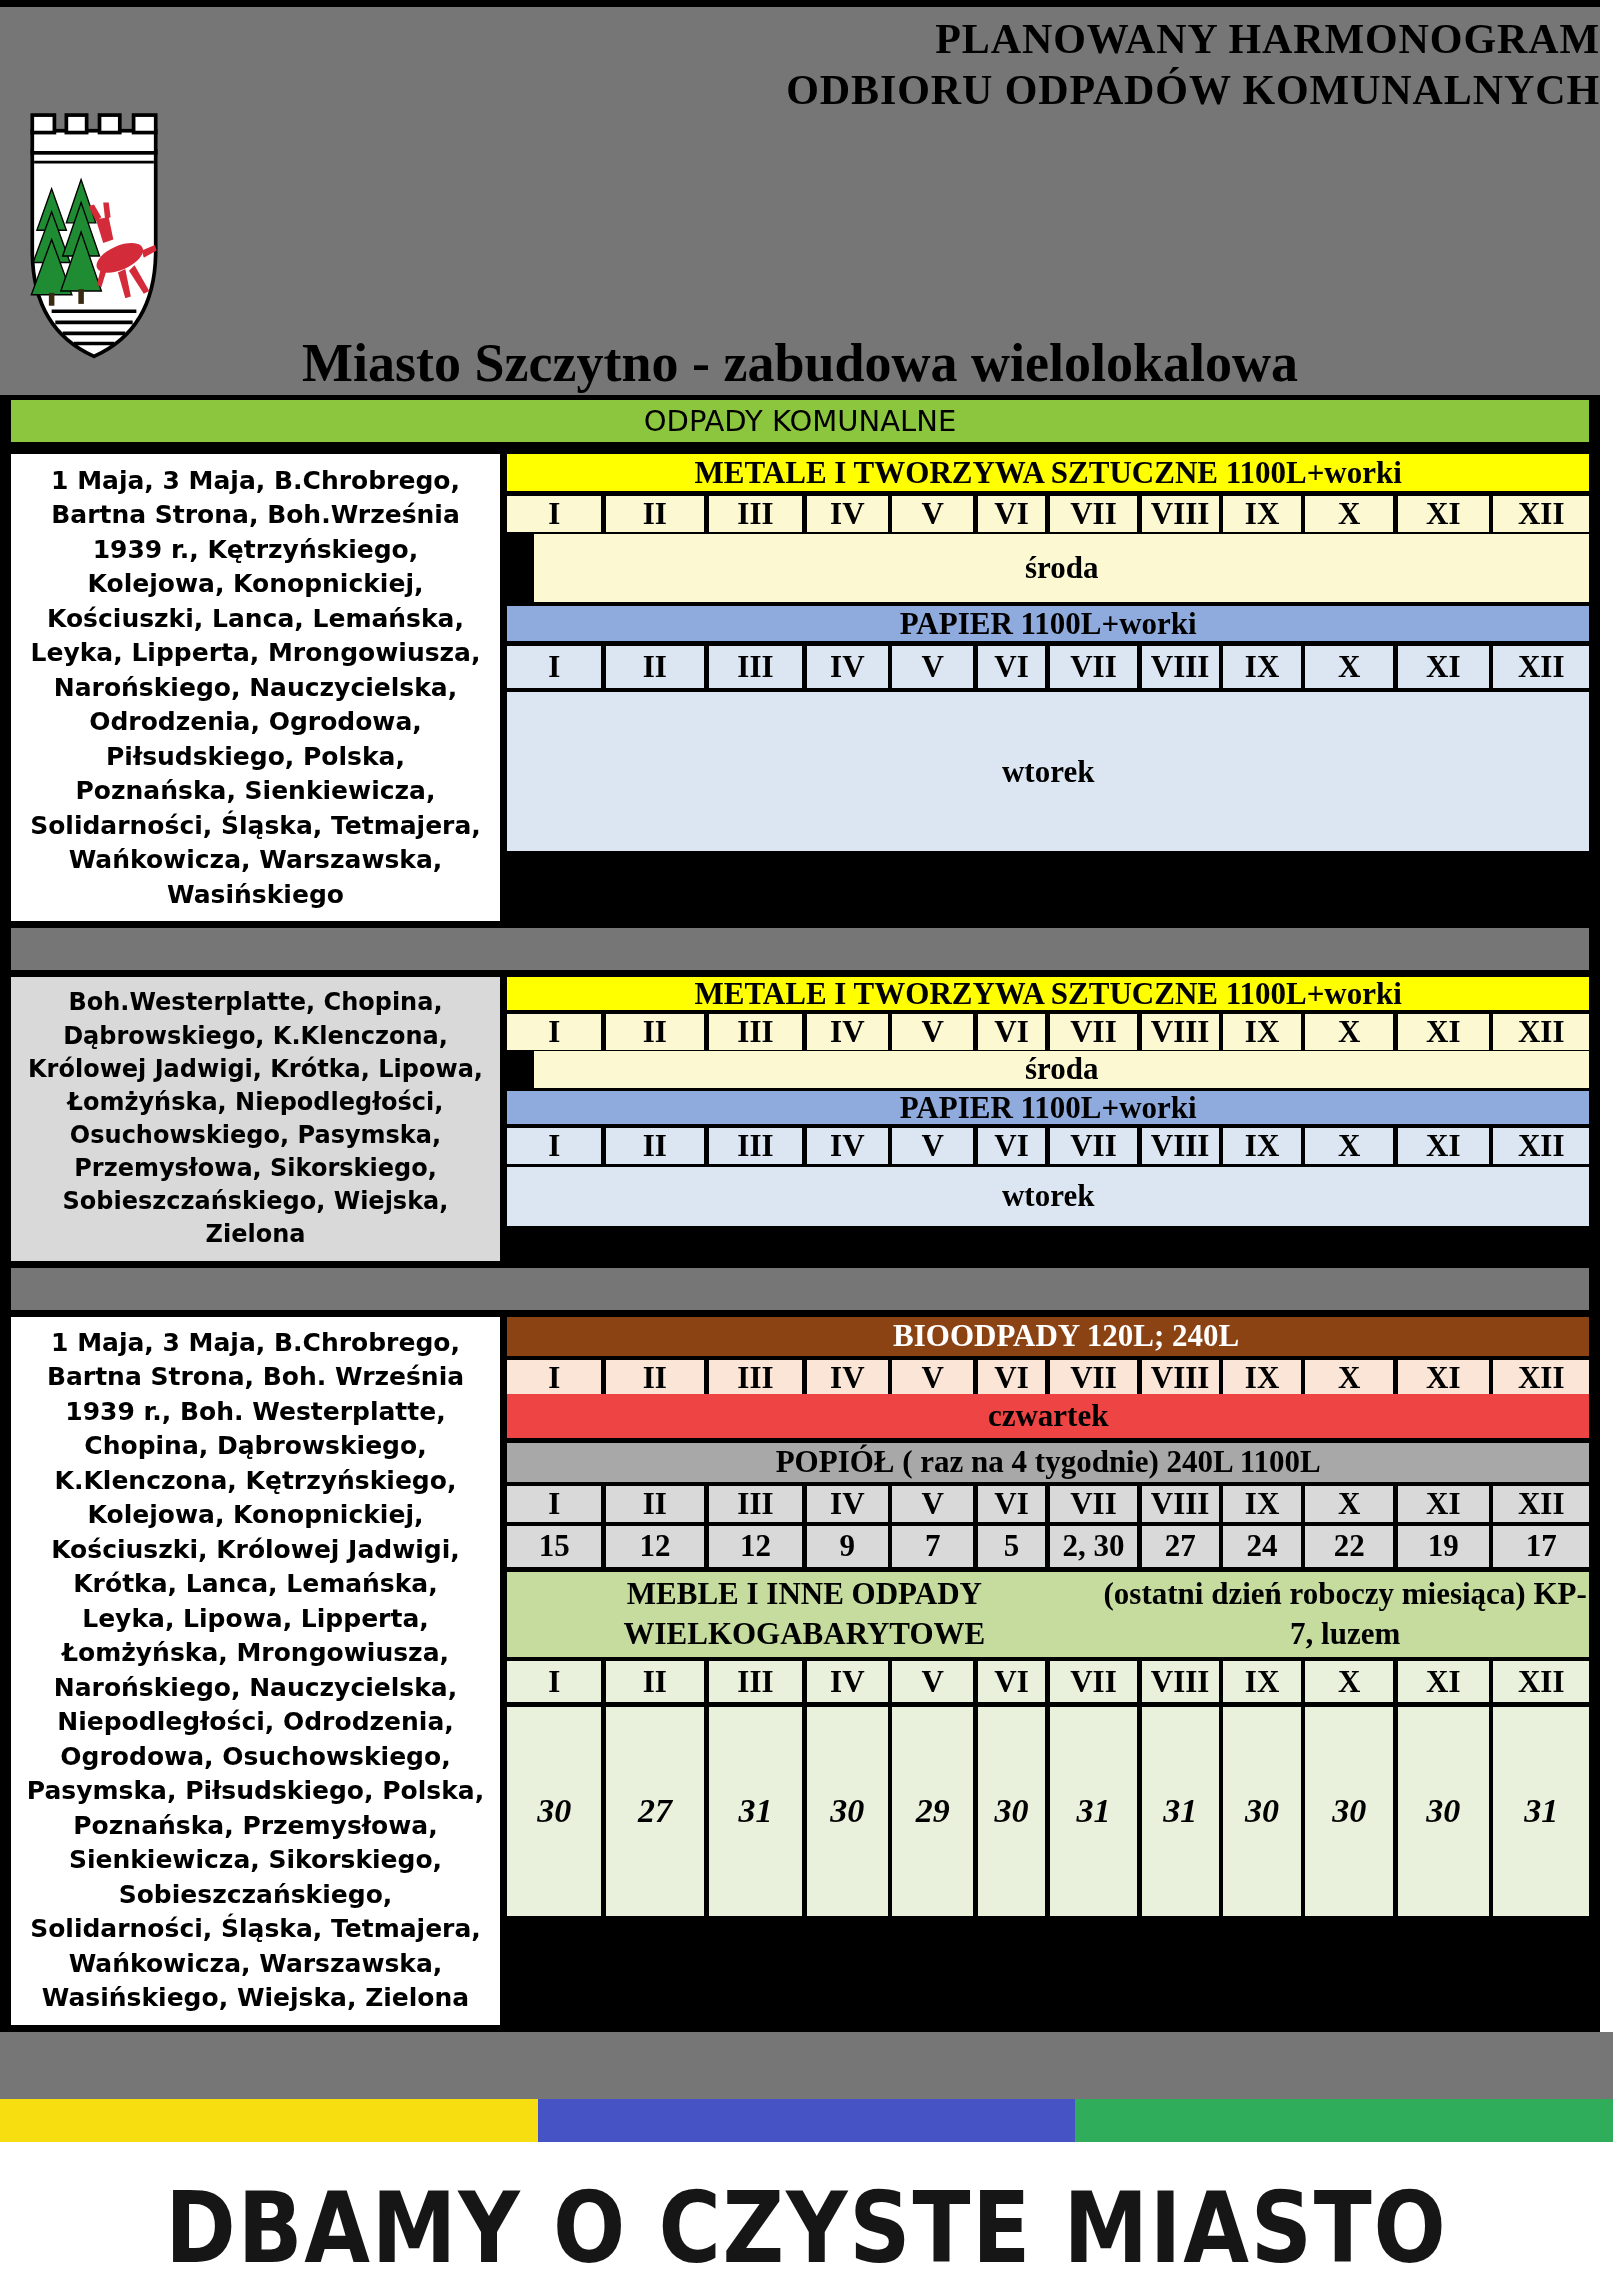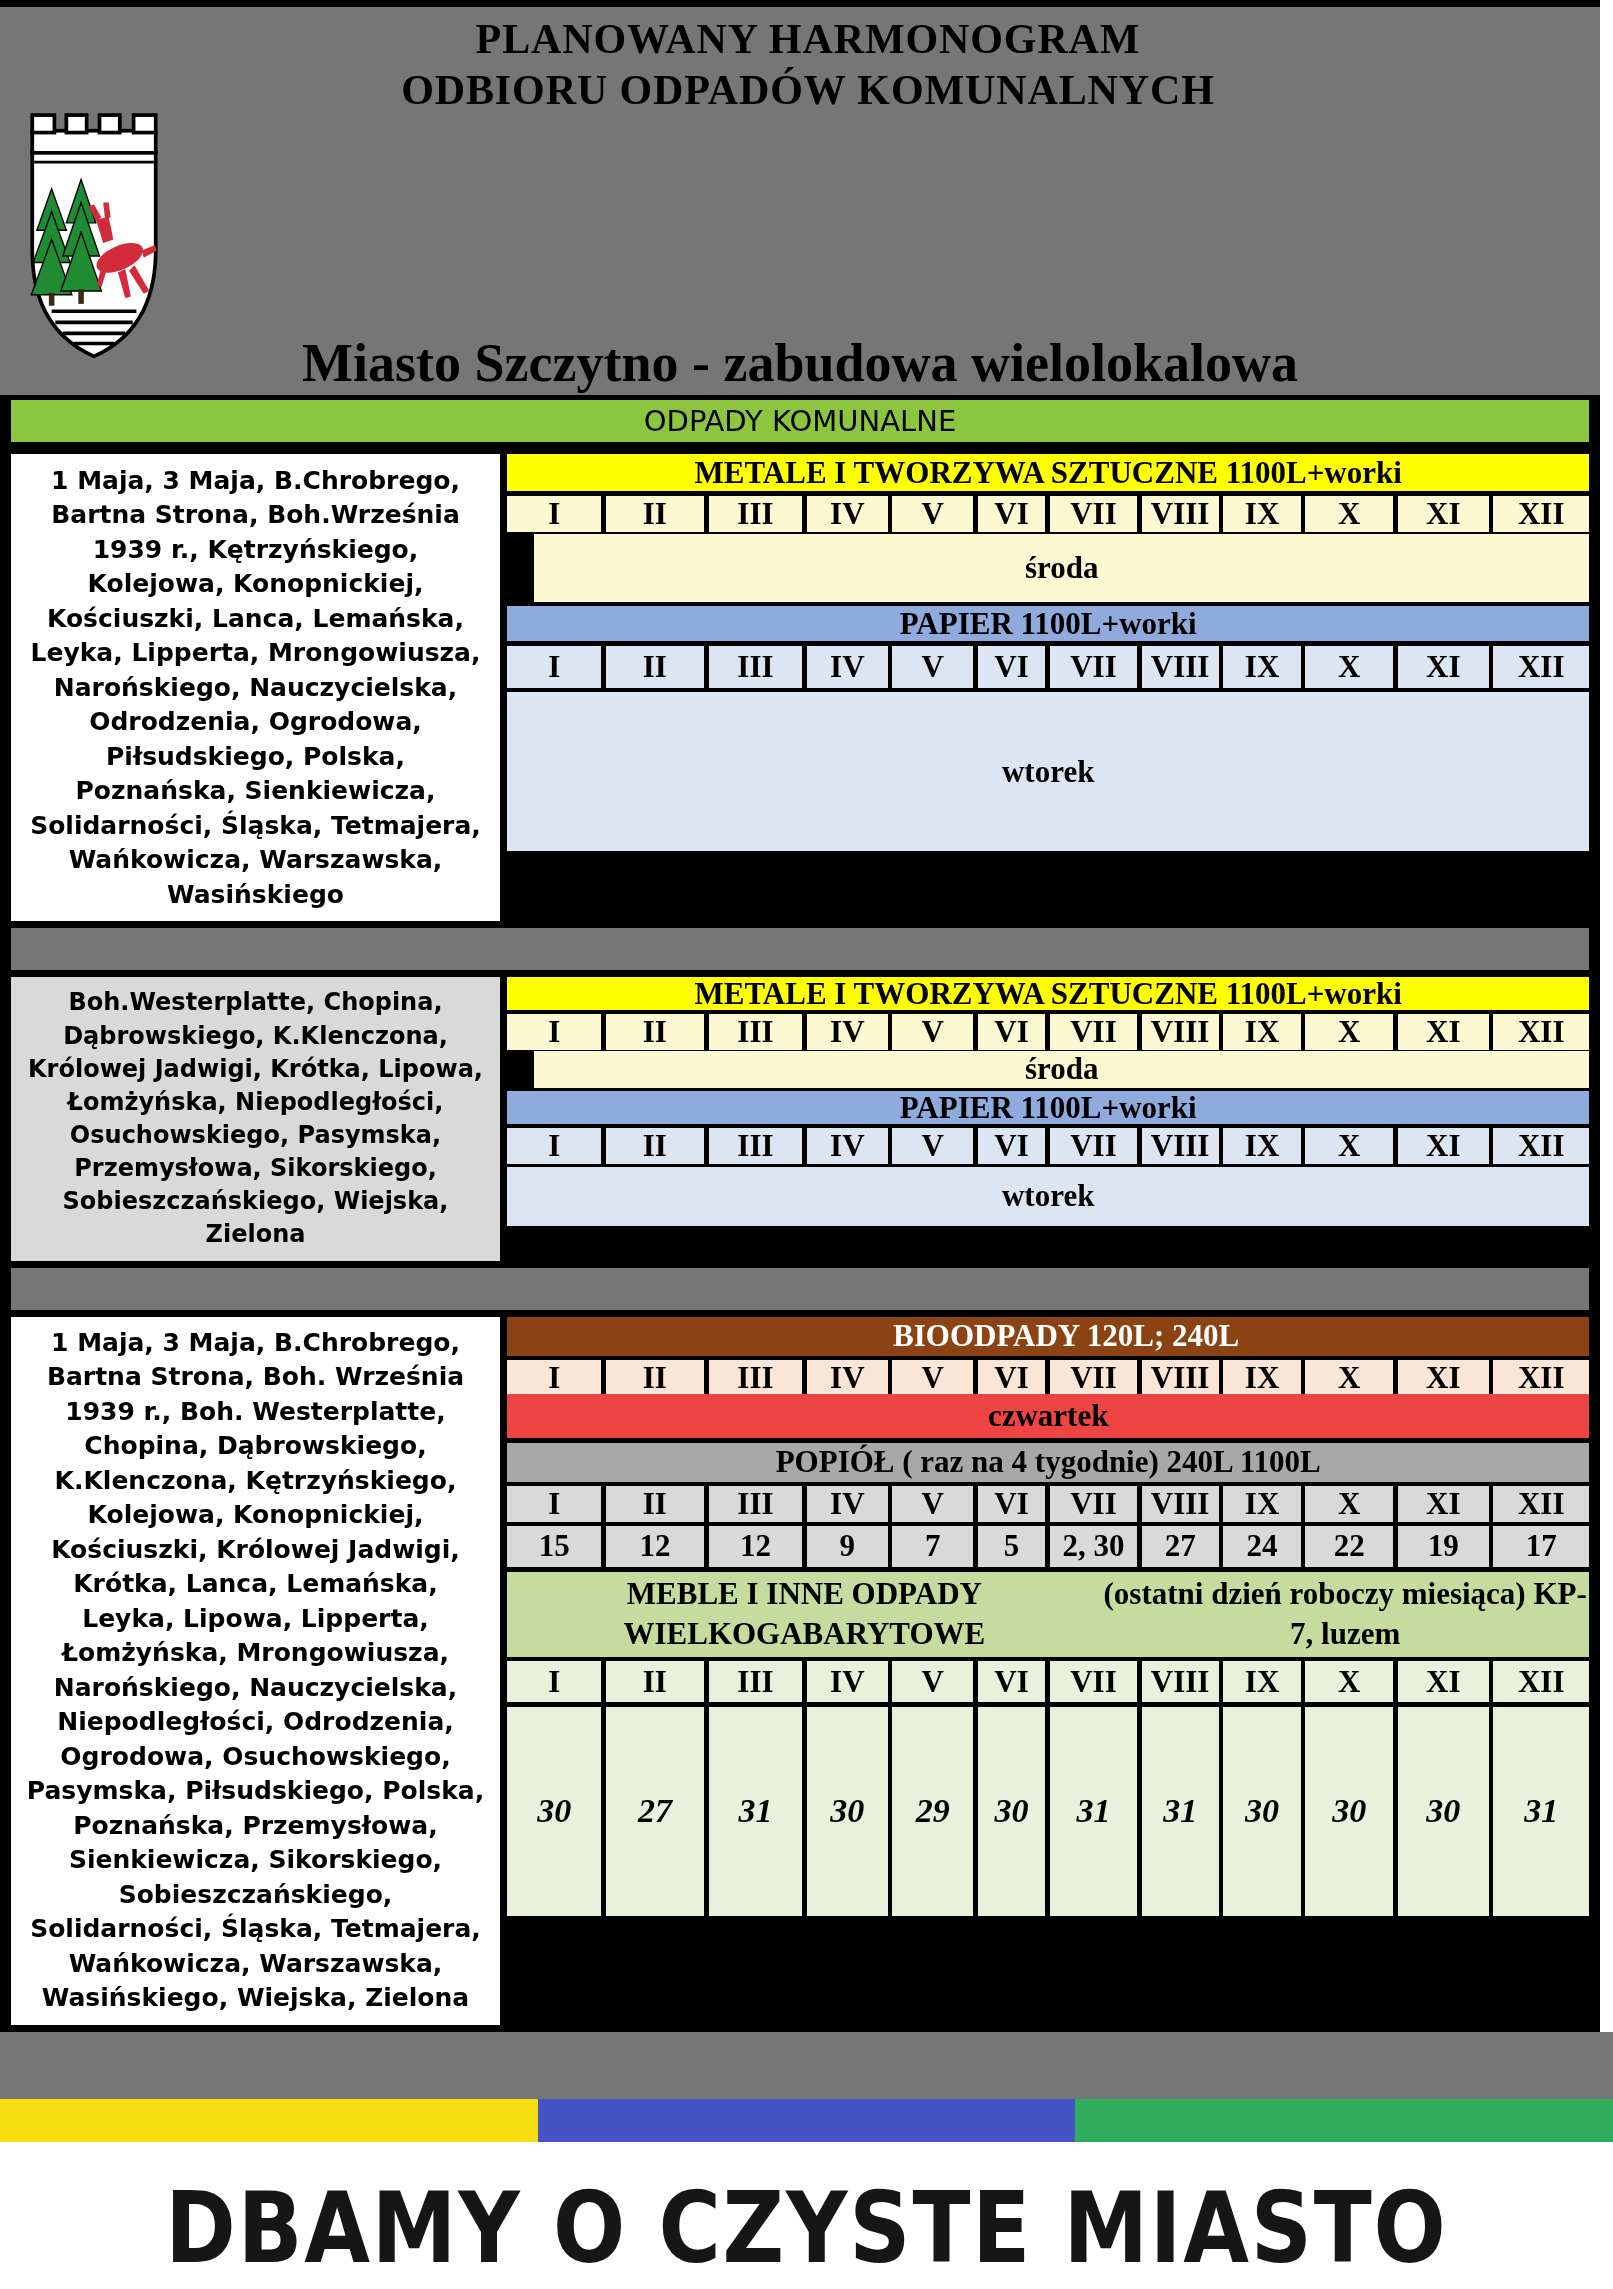--- a/index.html
+++ b/index.html
@@ -2,21 +2,21 @@
 <html lang="pl" style="font-size:14.8px"><head>
 <meta charset="utf-8">
 <style>
   html,body{margin:0;padding:0;background:#fff;}
   .page{position:relative;width:1613px;height:2290px;background:#ffffff;overflow:hidden;
         font-family:"Liberation Serif",serif;color:#000;}
   .doc{margin-right:13px;}
   .top-strip{height:7.4px;background:#000;}
   
   .header{position:relative;height:388px;background:#767676;}
-  .title1,.title2{position:absolute;left:16px;right:0;text-align:center;font-weight:bold;
+  .title1,.title2{position:absolute;left:16px;right:0;text-align:right;font-weight:bold;
         font-size:42px;letter-spacing:0.9px;}
   .title1{top:7.4px;}
   .title2{top:59px;}
   .year{position:absolute;left:0;right:0;top:174px;text-align:center;font-weight:bold;font-size:89px;}
   .subtitle{position:absolute;left:0;right:0;bottom:1.8px;text-align:center;font-weight:bold;font-size:54px;}
   .crest{position:absolute;left:24px;top:103px;width:140px;height:257px;}
   
   .framed{border-left:11px solid #000;border-right:11px solid #000;background:#767676;}
   .banner{height:42px;border-top:5.5px solid #000;border-bottom:5.5px solid #000;background:#8CC63F;
         display:flex;align-items:center;justify-content:center;

